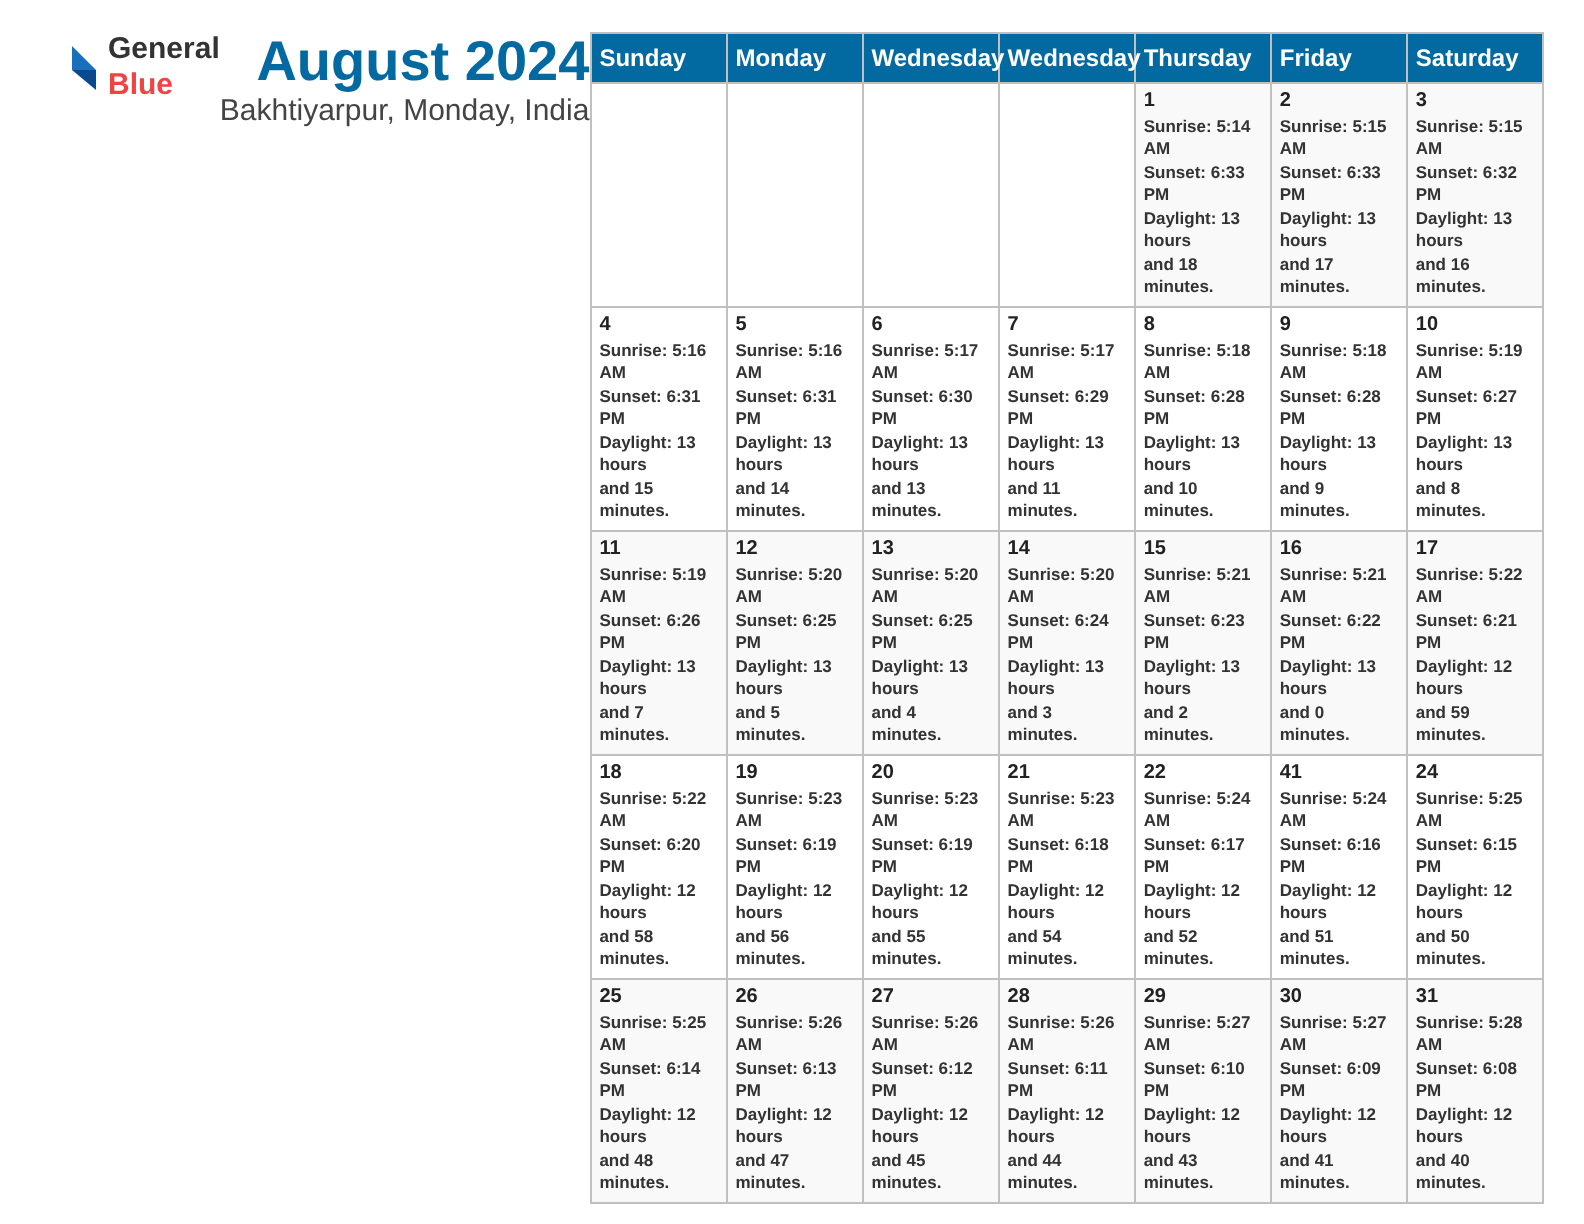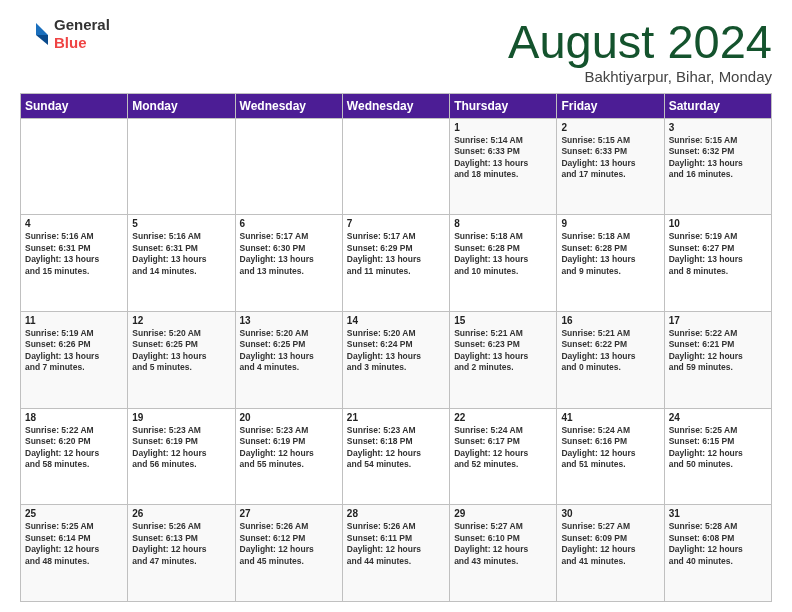--- a/index.html
+++ b/index.html
@@ -8,21 +8,21 @@
       background: #fff;
       width: 792px;
       height: 612px;
       overflow: hidden;
     }
     .page {
       width: 792px;
       height: 612px;
       padding: 16px 20px 10px 20px;
       display: flex;
-      flex-direction: column;
+      flex-direction: row;
     }
     .header {
       display: flex;
       justify-content: space-between;
       align-items: flex-start;
       margin-bottom: 8px;
     }
     .logo {
       display: flex;
       align-items: center;
@@ -36,37 +36,37 @@
     .logo-general { color: #333; }
     .logo-blue { color: #ef4444; }
     .logo-icon {
       width: 30px;
       height: 30px;
     }
     .title-block {
       text-align: right;
     }
     .cal-title {
-      font-size: 47px;
-      font-weight: normal;
-      color: #14532d;
+      font-size: 28px;
+      font-weight: bold;
+      color: #0369a1;
       line-height: 1.1;
     }
     .cal-subtitle {
       font-size: 15px;
       color: #444;
     }
     .calendar {
       flex: 1;
       border-collapse: collapse;
       width: 100%;
       table-layout: fixed;
     }
     .calendar th {
-      background: #4c1d95;
+      background: #0369a1;
       color: #fff;
       font-size: 12px;
       font-weight: bold;
       padding: 5px 4px;
       text-align: left;
       border: 1px solid #c0c0c0;
     }
     .calendar td {
       vertical-align: top;
       font-size: 9px;
@@ -117,21 +117,21 @@
         <polygon points="16,4 28,16 16,16" fill="#1a6fbd"></polygon>
         <polygon points="16,16 28,16 28,26" fill="#0a4a8c"></polygon>
       </svg>
       <div class="logo-text">
         <span class="logo-general">General</span><br>
         <span class="logo-blue">Blue</span>
       </div>
     </div>
     <div class="title-block">
       <div class="cal-title">August 2024</div>
-      <div class="cal-subtitle">Bakhtiyarpur, Bihar, Monday</div>
+      <div class="cal-subtitle">Bakhtiyarpur, Monday, India</div>
     </div>
   </div>
 
   <table class="calendar">
     <thead>
       <tr>
 
       <th>Sunday</th>
           <th>Monday</th>
           <th>Wednesday</th>

